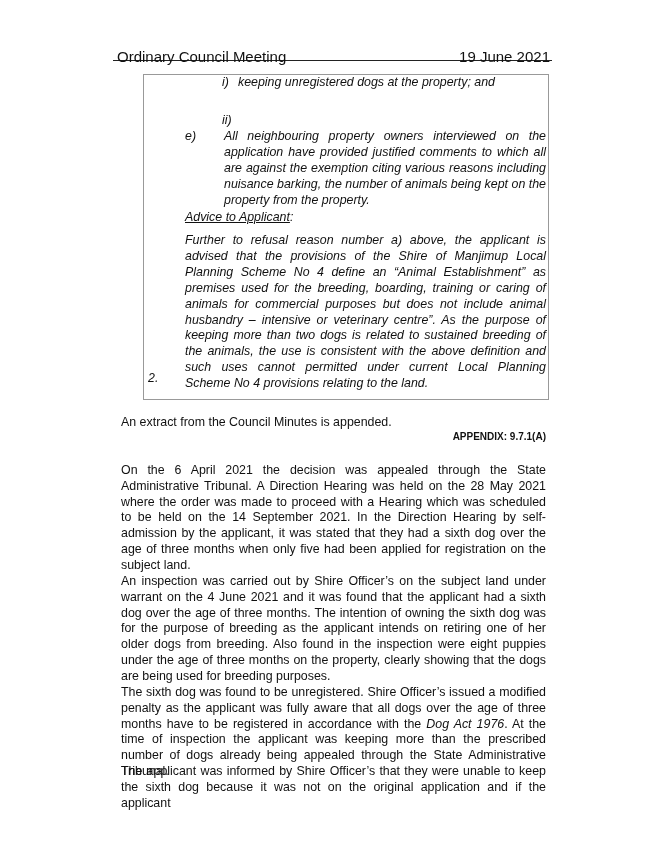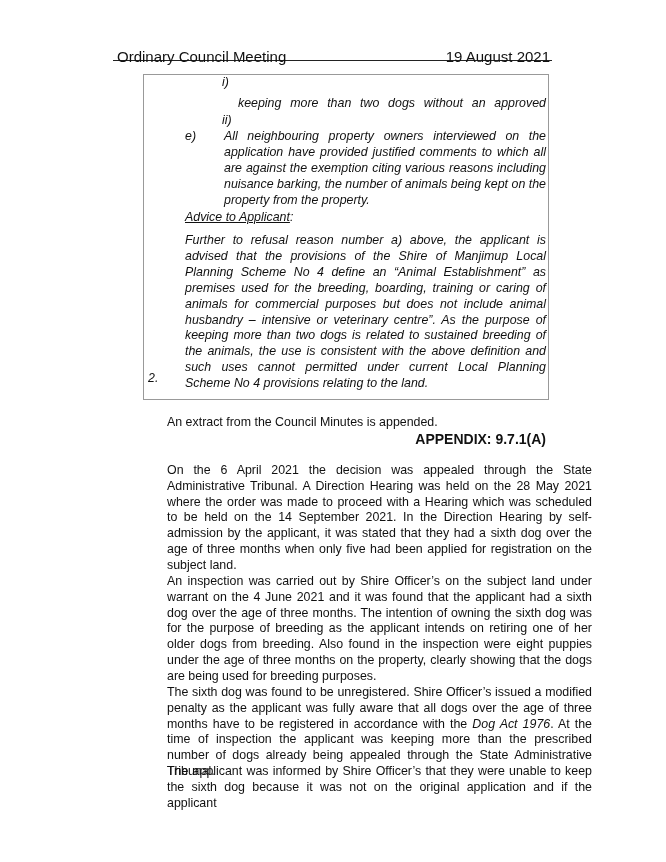--- a/index.html
+++ b/index.html
@@ -7,38 +7,38 @@
          font-family:"Liberation Sans", sans-serif; color:#111; }
   .header { position:absolute; left:113px; top:46px; width:439px; height:14px;
             border-bottom:1.3px solid #222; font-size:15px; }
   .header .l { position:absolute; left:4px; top:2px; }
   .header .r { position:absolute; right:2px; top:2px; }
   .box { position:absolute; left:143px; top:74px; width:406px; height:326px;
          border:1.5px solid #999; box-sizing:border-box; }
   .it { font-style:italic; font-size:12.4px; line-height:15.9px; position:absolute; }
   .just { text-align:justify; text-align-last:left; }
   .body { position:absolute; left:121px; width:425px; font-size:12.4px; line-height:15.8px;
-          text-align:justify;margin-left:46px; }
-  .appendix { position:absolute; right:120px; font-weight:bold; font-size:14px; }
+          text-align:justify; }
+  .appendix { position:absolute; right:120px; font-weight:bold; font-size:10px; }
   u { text-decoration:underline;font-style:italic; }
 </style>
 </head>
 <body>
 
 <div class="header">
   <span class="l">Ordinary Council Meeting</span>
-  <span class="r">19 August 2021</span>
+  <span class="r">19 June 2021</span>
 </div>
 
 <div class="box">
   <span class="it" style="left:78px;top:0px;">i)</span>
+  <span class="it" style="left:94px;top:0px;">keeping unregistered dogs at the property; and</span>
 
   <span class="it" style="left:78px;top:38px;">ii)</span>
   <div class="it" style="left:94px;top:21px;width:308px;">
-    <div class="just" style="text-align-last:justify;">keeping more than two dogs without an approved</div>
   </div>
 
   <span class="it" style="left:41px;top:54px;">e)</span>
   <div class="it just" style="left:80px;top:54px;width:322px;">All neighbouring property owners interviewed on the application have provided justified comments to which all are against the exemption citing various reasons including nuisance barking, the number of animals being kept on the property from the property.</div>
 
   <div class="it" style="left:41px;top:135px;"><u>Advice to Applicant</u><span>:</span></div>
 
   <div class="it just" style="left:41px;top:158px;width:361px;">Further to refusal reason number a) above, the applicant is advised that the provisions of the Shire of Manjimup Local Planning Scheme No 4 define an “Animal Establishment” as premises used for the breeding, boarding, training or caring of animals for commercial purposes but does not include animal husbandry – intensive or veterinary centre”. As the purpose of keeping more than two dogs is related to sustained breeding of the animals, the use is consistent with the above definition and such uses cannot permitted under current Local Planning Scheme No 4 provisions relating to the land.</div>
 
   <span class="it" style="left:4px;top:296px;">2.</span>

